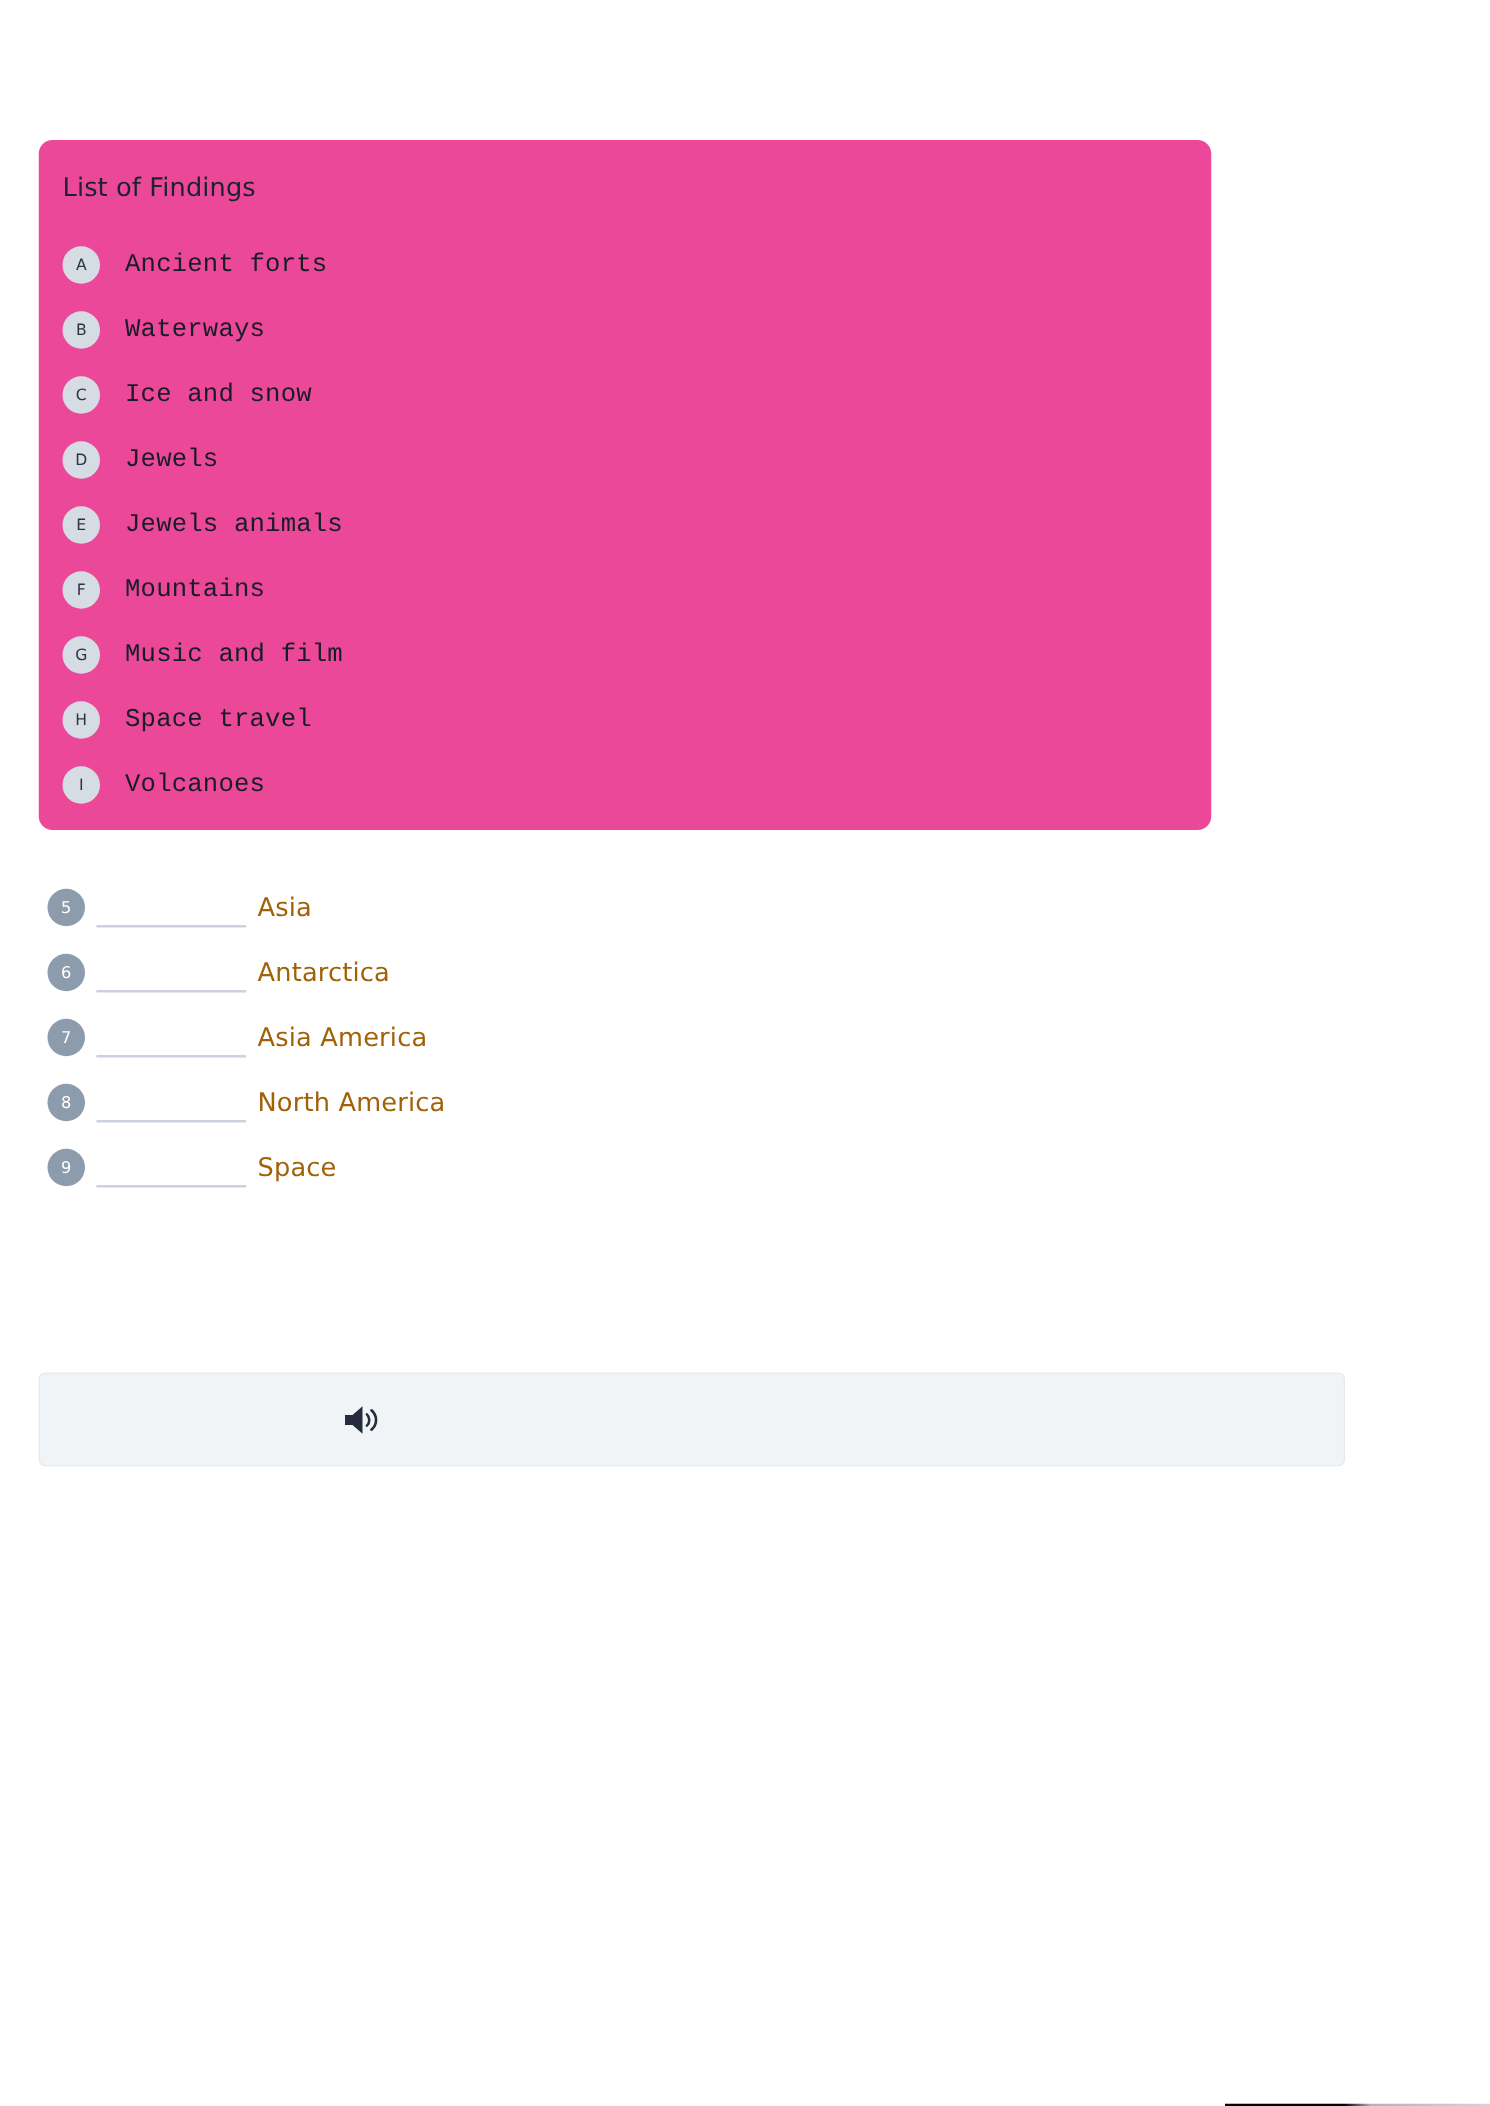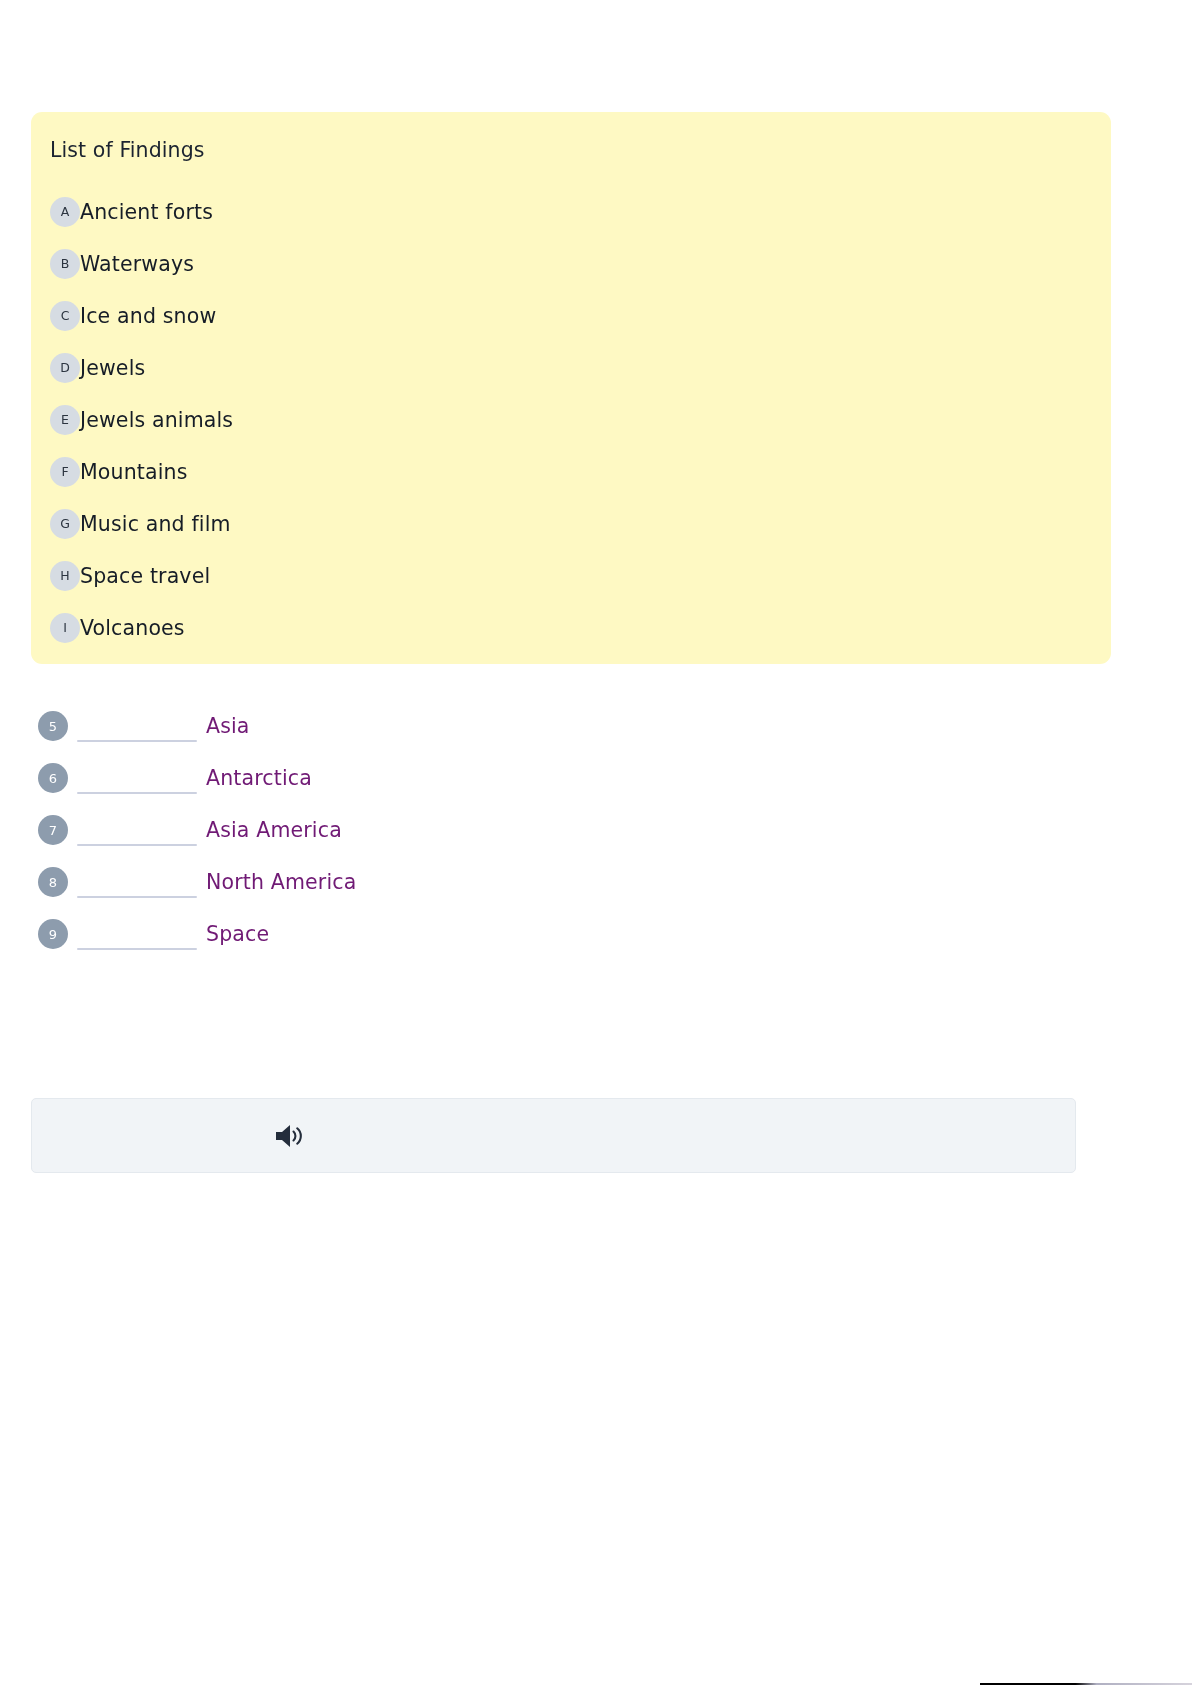--- a/index.html
+++ b/index.html
@@ -15,23 +15,23 @@
     font-family: "DejaVu Sans", "Liberation Sans", sans-serif;
     color: #1f2733;
     overflow: hidden;
   }
 
   
   #findings-panel {
     position: absolute;
     left: 31px;
     top: 112px;
-    width: 1080px;
+    width: 938px;
     height: 552px;
-    background: #fef9c3;
+    background: #ec4899;
     border-radius: 11px;
   }
   #findings-title {
     position: absolute;
     left: 19px;
     top: 26px;
     font-size: 20.5px;
     font-weight: 400;
     color: #1b2330;
     letter-spacing: 0.1px;
@@ -54,23 +54,25 @@
     border-radius: 50%;
     background: #d6dce3;
     color: #2b3440;
     font-size: 12.5px;
     display: flex;
     align-items: center;
     justify-content: center;
     line-height: 1;
   }
   .finding-label {
+    margin-left: 20px;
     font-size: 20.5px;
     color: #161d27;
     letter-spacing: 0.15px;
+    font-family: Liberation Mono, monospace;
   }
 
   
   #answers {
     position: absolute;
     left: 38px;
     top: 700px;
     width: 700px;
   }
   .answer-row {
@@ -97,21 +99,21 @@
     height: 2px;
     background: #ccd1e0;
     margin-left: 9px;
     align-self: flex-end;
     margin-bottom: 10px;
     border-radius: 1px;
   }
   .answer-label {
     margin-left: 9px;
     font-size: 20.5px;
-    color: #701a75;
+    color: #a16207;
     letter-spacing: 0.15px;
     white-space: nowrap;
   }
 
   
   #audio-panel {
     position: absolute;
     left: 31px;
     top: 1098px;
     width: 1045px;

